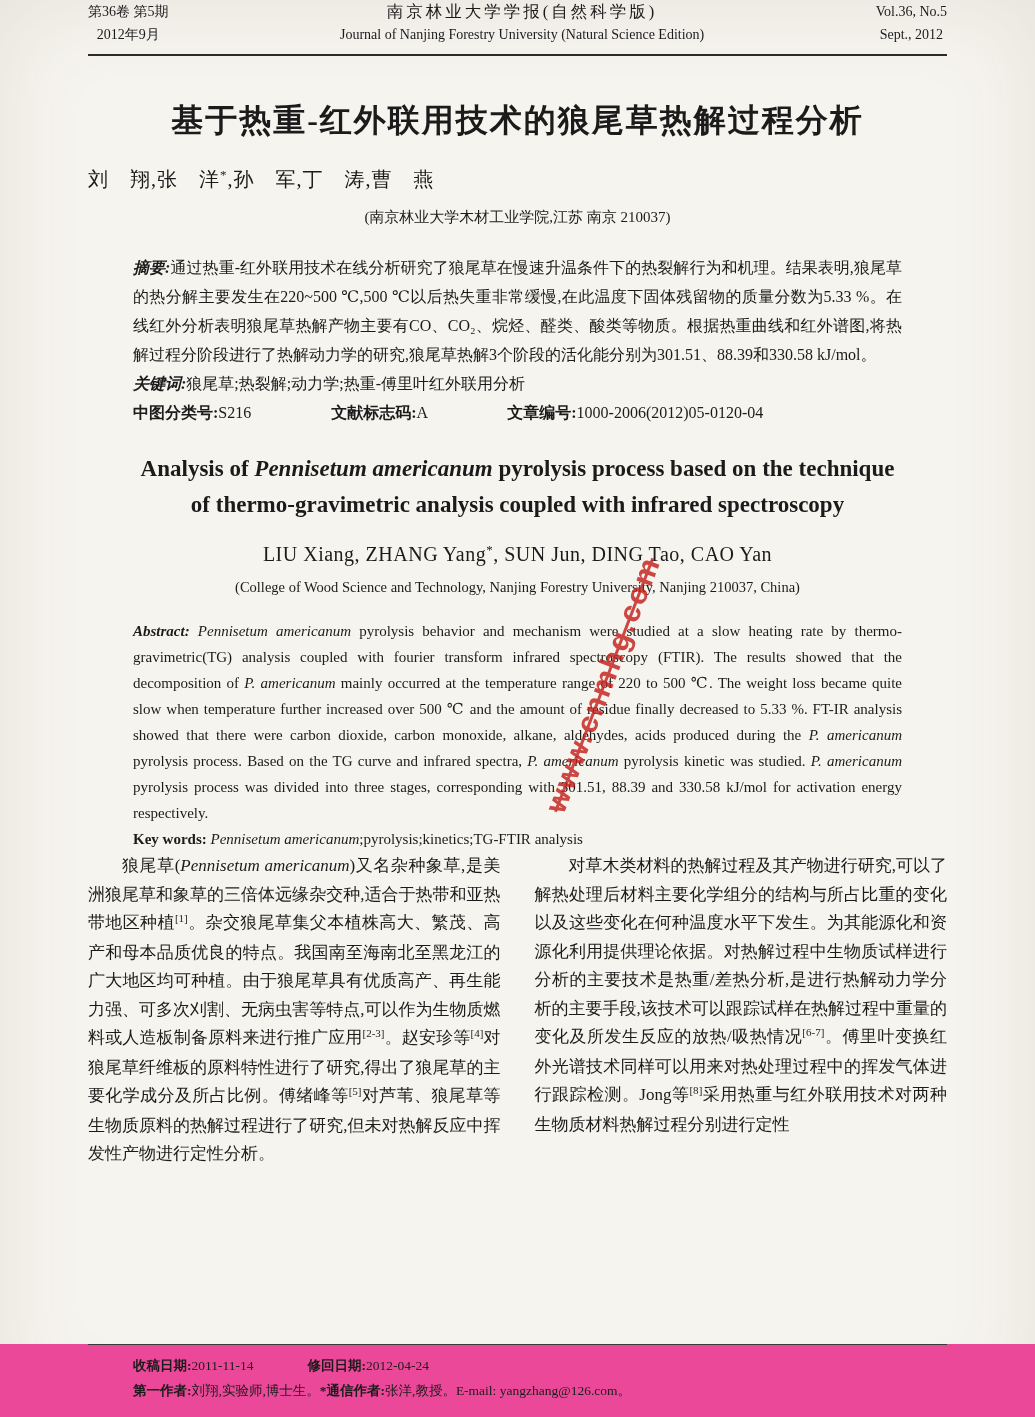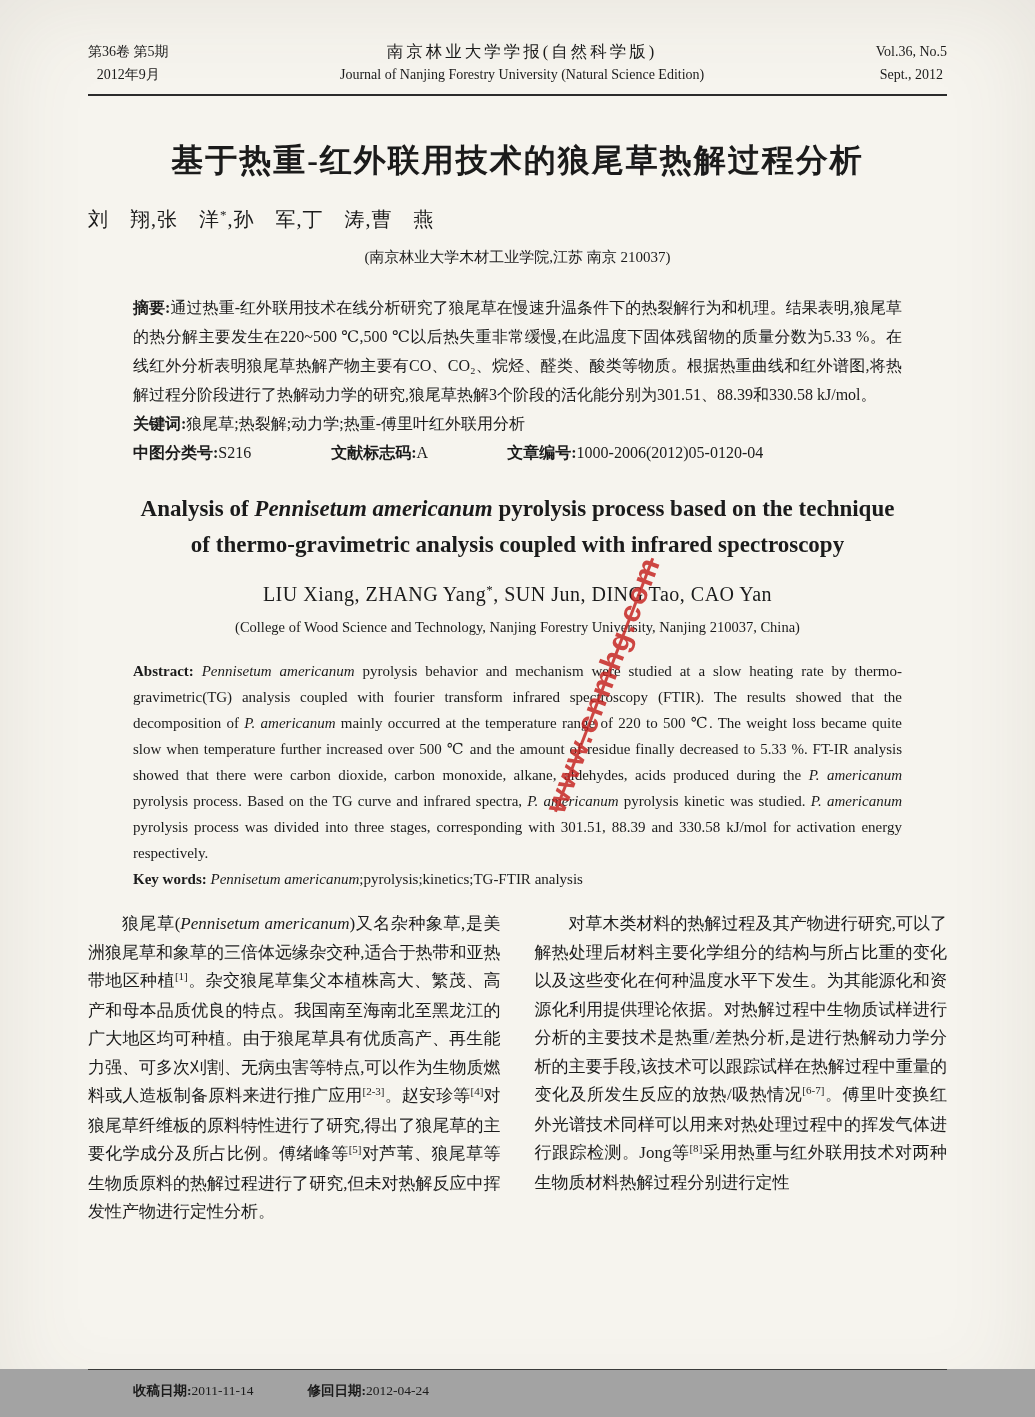--- a/index.html
+++ b/index.html
@@ -5,49 +5,49 @@
 <style>
   html,body{margin:0;padding:0;background:#d8d5cd;}
   .page{
     position:relative;width:1035px;height:1417px;margin:0 auto;
     background:#f6f4ee;color:#1b1b1b;overflow:hidden;
     font-family:"Liberation Serif","DejaVu Serif",serif;
     box-shadow:inset 0 0 90px rgba(90,80,60,.10);
   }
   .content{padding:0 88px;}
   
-  .mast{display:flex;justify-content:space-between;align-items:flex-start;padding-top:40px;font-size:14px;line-height:23px;}
+  .mast{display:flex;justify-content:space-between;align-items:flex-start;font-size:14px;line-height:23px;}
   .mast-left,.mast-right{text-align:center;white-space:nowrap;}
   .mast-center{flex:1;text-align:center;}
   .jcn{font-size:16.5px;letter-spacing:3px;}
   .jen{font-size:14px;}
   .rule{height:2px;background:#2b2b2b;margin-top:8px;}
   
   .title-cn{margin:44px 0 0;font-size:32px;font-weight:700;text-align:center;letter-spacing:2px;line-height:40px;}
   .authors-cn{margin-top:26px;font-size:20px;letter-spacing:1px;}
   .affil-cn{margin-top:15px;font-size:15px;text-align:center;}
   
   .abs-block{margin:26px 45px 0;font-size:16px;line-height:29px;text-align:justify;}
   .abs-block p{margin:0;}
-  .lbl{font-weight:700;}
+  .lbl{font-weight:700;font-style:italic;}
   .cls{text-align:left;}
   
   .title-en{margin:24px 0 0;font-size:23px;font-weight:700;text-align:center;line-height:36px;}
   .authors-en{margin-top:20px;font-size:20px;text-align:center;letter-spacing:.5px;}
   .affil-en{margin-top:13px;font-size:14.5px;text-align:center;}
   
   .abs-en-block{margin:22px 45px 0;font-size:15px;line-height:26px;text-align:justify;}
   .abs-en-block p{margin:0;}
   .kw-en{margin-top:2px;}
   
-  .body-cols{display:flex;gap:34px;margin-top:18px;height:344px;overflow:hidden;}
+  .body-cols{display:flex;gap:34px;height:344px;overflow:hidden;}
   .col{flex:1;font-size:17px;line-height:28.5px;text-align:justify;}
   .body-p{margin:0;text-indent:2em;}
   
-  .footnotes{position:absolute;left:0;right:0;bottom:0;background:#a3a3a3;padding:0 88px 14px;z-index:3;}
+  .footnotes{position:absolute;left:0;right:0;bottom:0;background:#ec4899;padding:0 88px 14px;z-index:3;}
   .foot-rule{height:1px;background:#3a3a3a;margin-bottom:8px;}
   .fn{margin:0 0 0 45px;font-size:13.5px;line-height:25px;}
   
   .seg-i{font-style:italic;}
   .seg-b{font-weight:700;}
   .seg-sup{font-size:.65em;position:relative;top:-.55em;}
   
   .watermark{
     position:absolute;left:470px;top:672px;width:262px;text-align:center;z-index:5;
     transform:rotate(-69deg);color:#c5201d;opacity:.82;
@@ -107,15 +107,16 @@
       <div class="col">
         <p class="body-p"><span>对草木类材料的热解过程及其产物进行研究,可以了解热处理后材料主要化学组分的结构与所占比重的变化以及这些变化在何种温度水平下发生。为其能源化和资源化利用提供理论依据。对热解过程中生物质试样进行分析的主要技术是热重/差热分析,是进行热解动力学分析的主要手段,该技术可以跟踪试样在热解过程中重量的变化及所发生反应的放热/吸热情况</span><span class="seg-sup">[6-7]</span><span>。傅里叶变换红外光谱技术同样可以用来对热处理过程中的挥发气体进行跟踪检测。Jong等</span><span class="seg-sup">[8]</span><span>采用热重与红外联用技术对两种生物质材料热解过程分别进行定性</span></p>
       </div>
     </div>
 
   </div>
 
   <footer class="footnotes">
     <div class="foot-rule"></div>
     <p class="fn"><span class="seg-b">收稿日期:</span><span>2011-11-14</span><span>　　　　</span><span class="seg-b">修回日期:</span><span>2012-04-24</span></p>
+    <p class="fn"><span class="seg-b">第一作者:</span><span>刘翔,实验师,博士生。</span><span class="seg-b">*通信作者:</span><span>张洋,教授。E-mail: yangzhang@126.com。</span></p>
   </footer>
 
 </div>
 
 </body></html>

